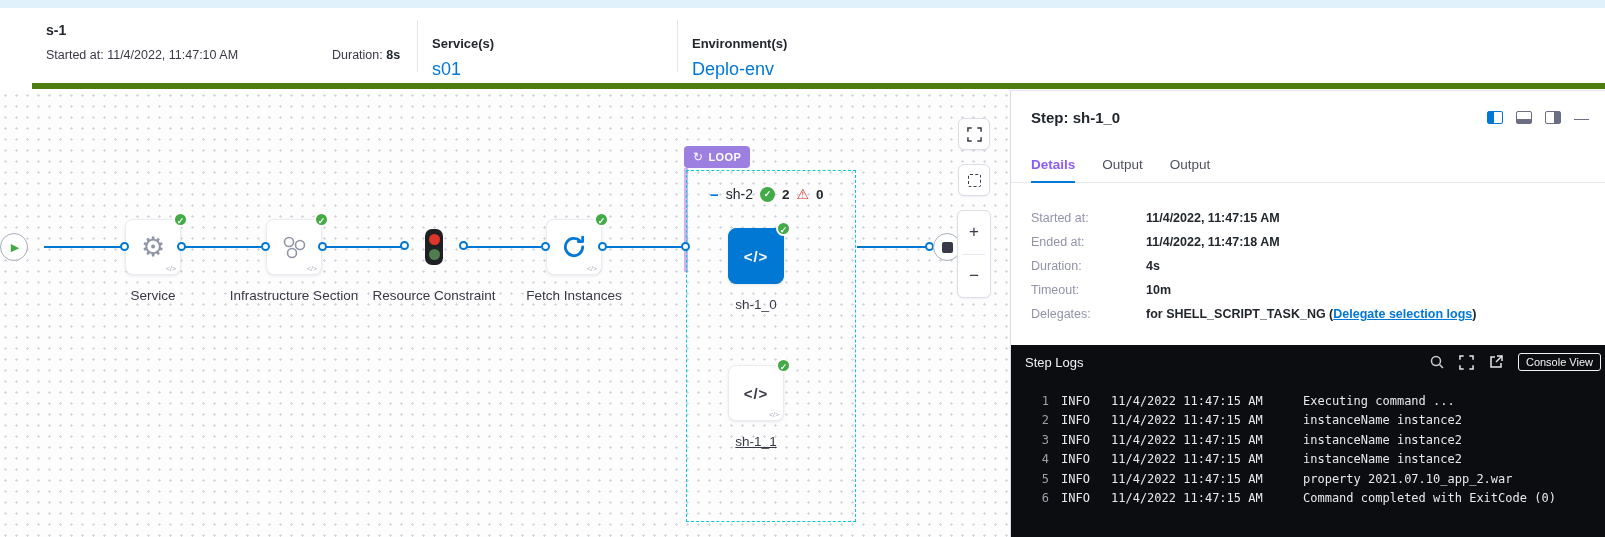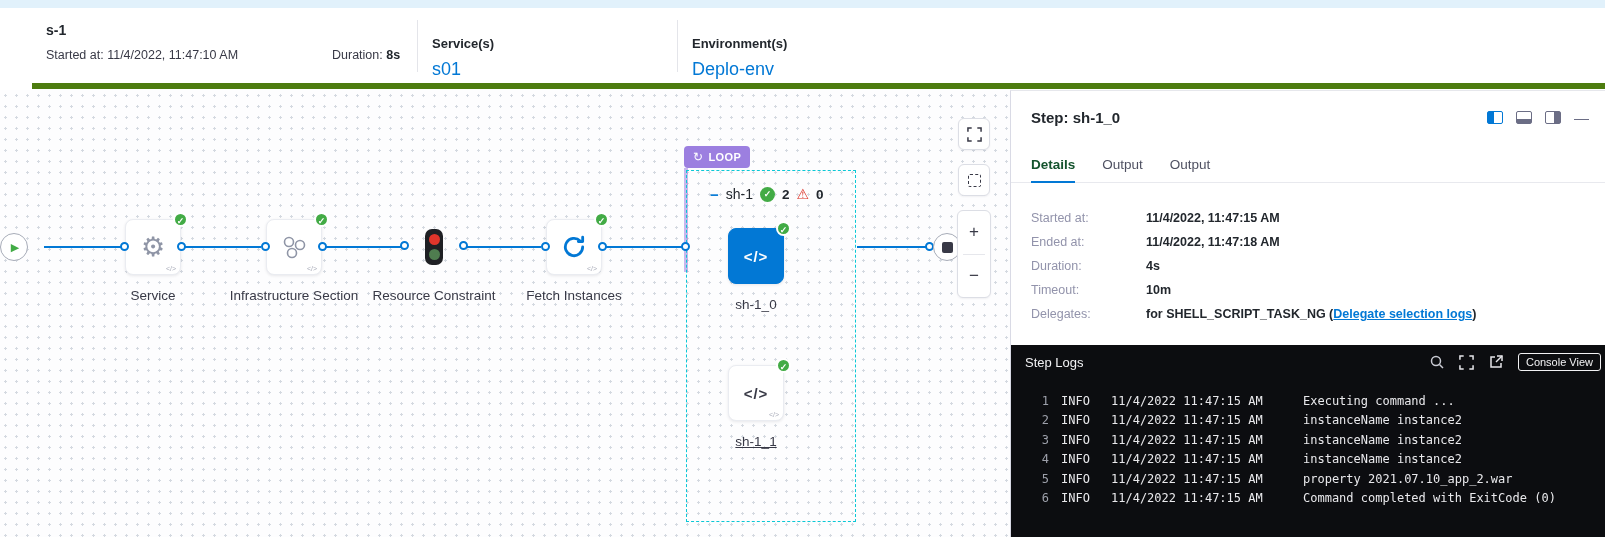--- a/index.html
+++ b/index.html
@@ -84,21 +84,21 @@
   .panel-icons { margin-left:auto; display:flex; gap:13px; align-items:center; }
   .li { width:16px; height:13px; border:1.5px solid #6B6D85; border-radius:2px; display:inline-block; cursor:pointer; }
   .li1 { border-color:#0278D5; background:linear-gradient(to right,#0278D5 45%,transparent 45%); }
   .li2 { background:linear-gradient(to top,#6B6D85 35%,transparent 35%); }
   .li3 { background:linear-gradient(to left,#6B6D85 45%,transparent 45%); }
   .min-btn { font-size:15px; color:#6B6D85; cursor:pointer; line-height:1; }
 
   .tabs { position:absolute; top:56px; left:0; width:100%; height:36px; border-bottom:1px solid #E8E9EE;
           display:flex; padding-left:20px; gap:27px; }
   .tab { font-size:13.5px; color:#4F5162; display:flex; align-items:center; cursor:pointer; position:relative; }
-  .tab.active { color:#14532d; font-weight:bold; }
+  .tab.active { color:#8b5cf6; font-weight:bold; }
   .tab.active::after { content:""; position:absolute; bottom:-1px; left:0; right:0; height:2px; background:#0278D5; }
 
   .details { position:absolute; top:120px; left:20px; right:20px; }
   .drow { display:flex; margin-bottom:9px; font-size:12.5px; line-height:15px; }
   .dlabel { width:115px; color:#9293AB; flex:none; }
   .dvalue { color:#22272D; font-weight:bold; }
   .dlink { color:#0278D5; text-decoration:underline; cursor:pointer; }
 
   
   .console { position:absolute; left:0; bottom:0; width:594px; height:192px; background:#0C0D10; }
@@ -146,21 +146,21 @@
     <div class="seg" style="left:857px;width:74px;"></div>
 
     <div class="loop-tail"></div>
     <div class="loop-box"></div>
     <div class="loop-badge">
       <span class="loop-ic">↻</span>
       <span>LOOP</span>
     </div>
     <div class="loop-head">
       <span class="loop-collapse">−</span>
-      <span class="loop-name">sh-1</span>
+      <span class="loop-name">sh-2</span>
       <span class="chk-inline">✓</span>
       <span class="loop-count">2</span>
       <span class="warn-ic">⚠</span>
       <span class="loop-count">0</span>
     </div>
 
     <div class="start-node">
       <span class="play-ic">▶</span>
     </div>
 

